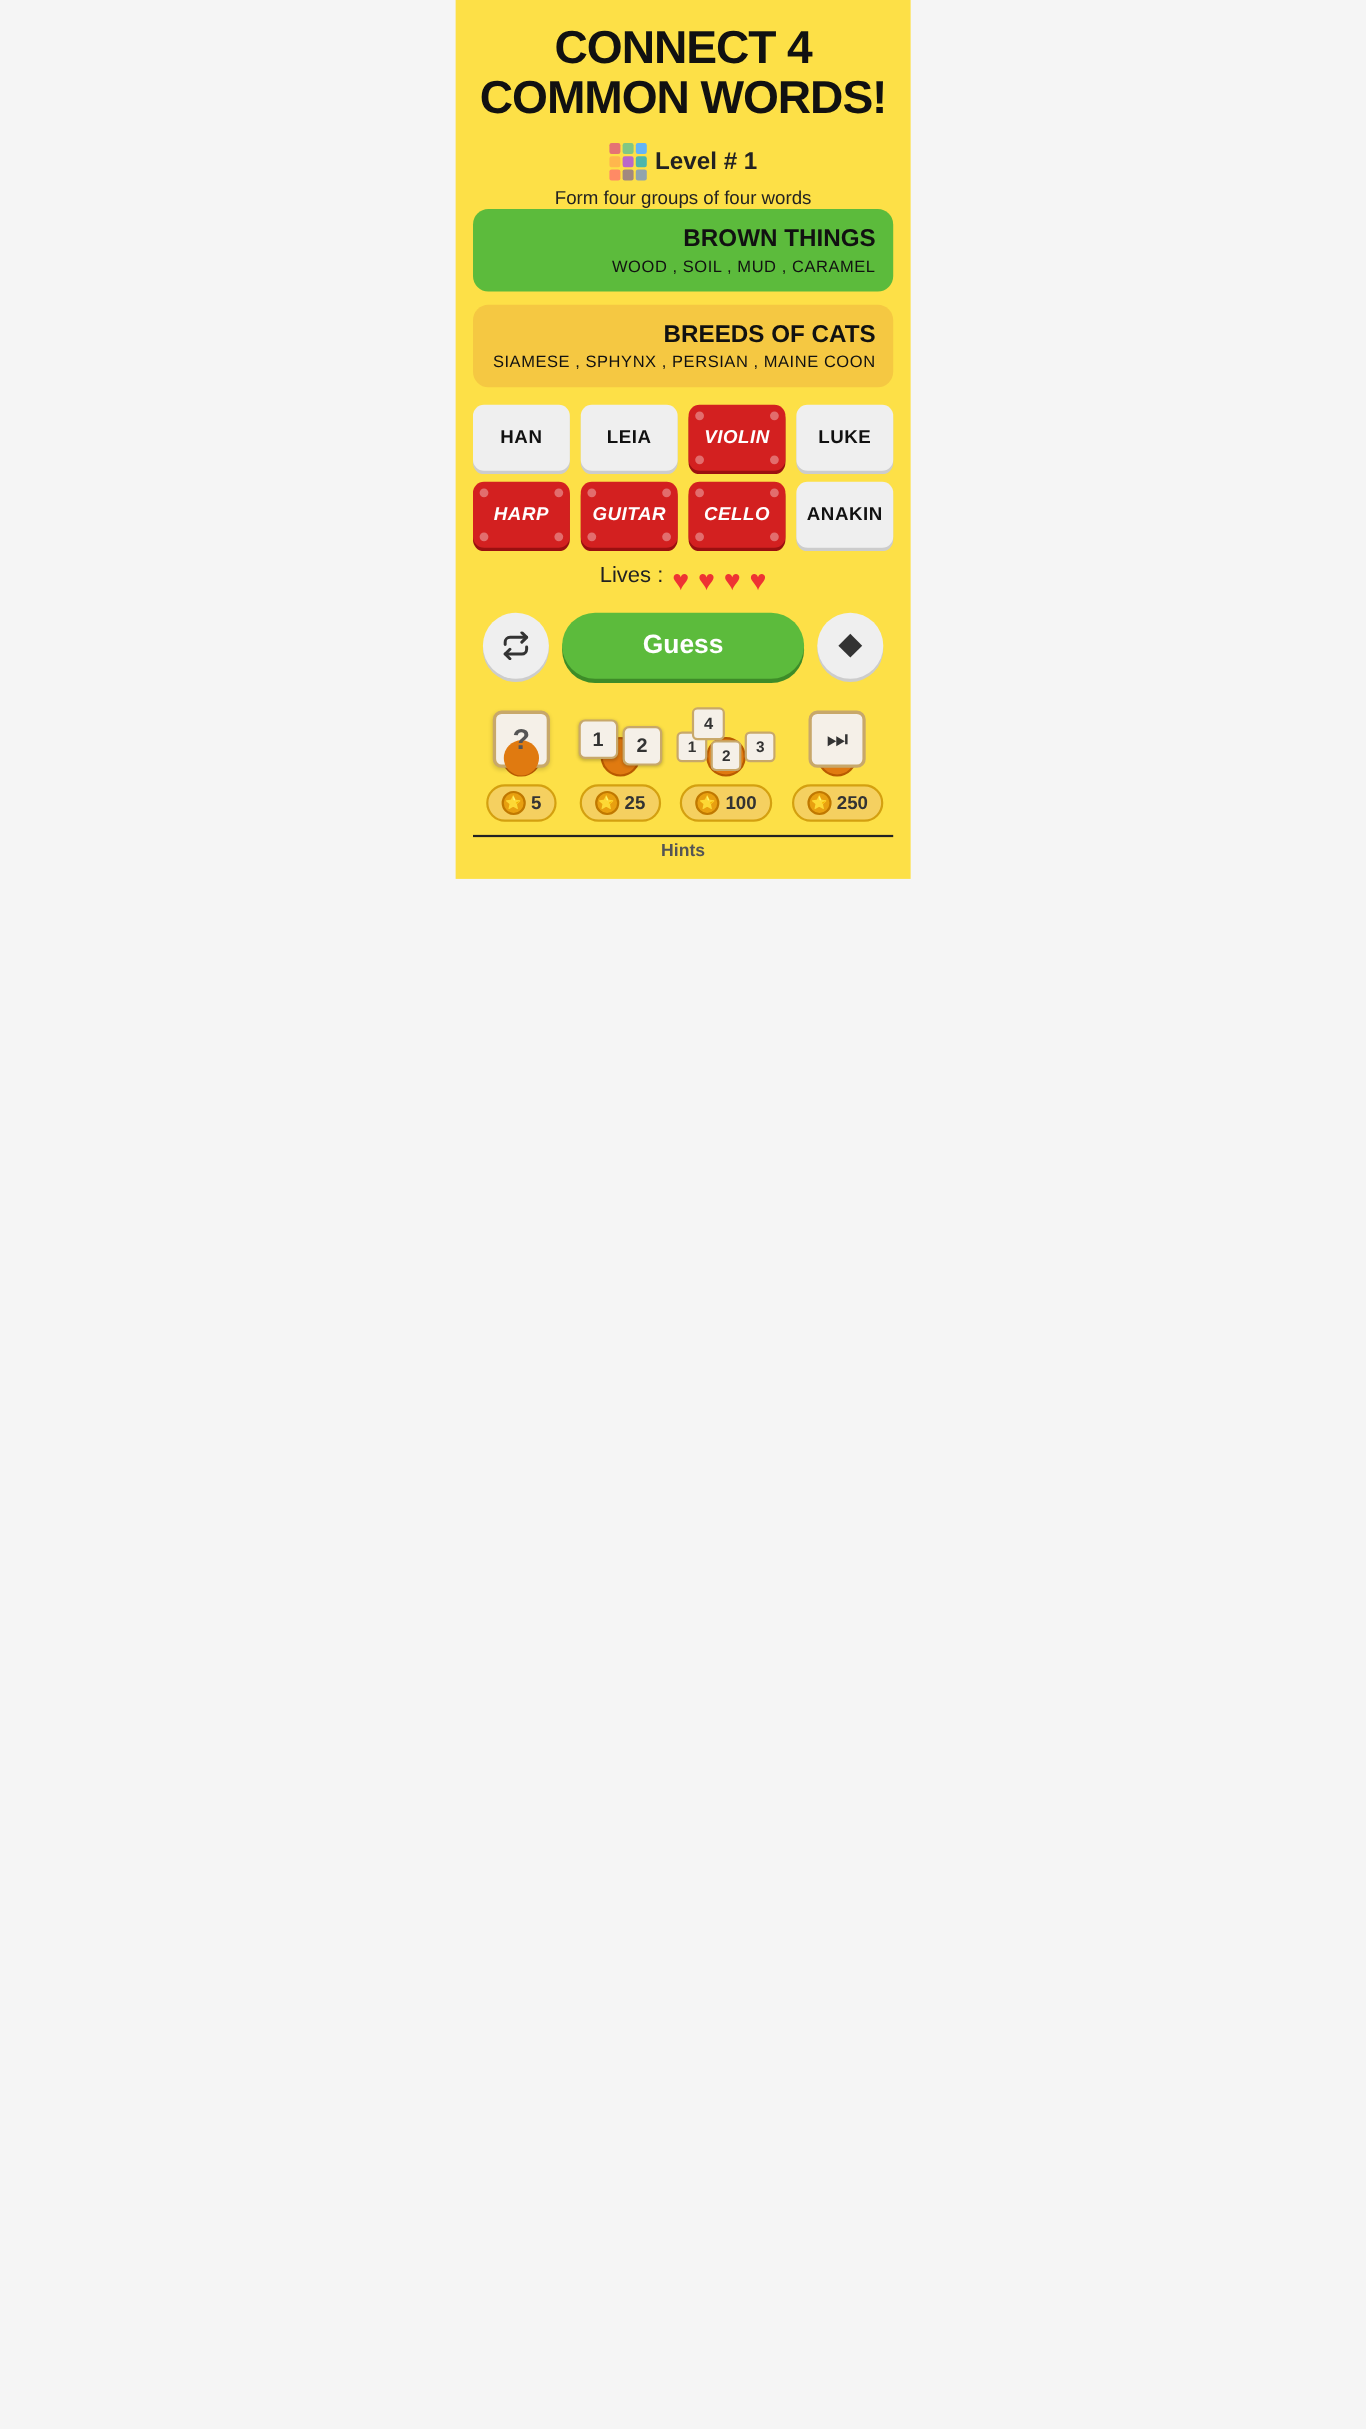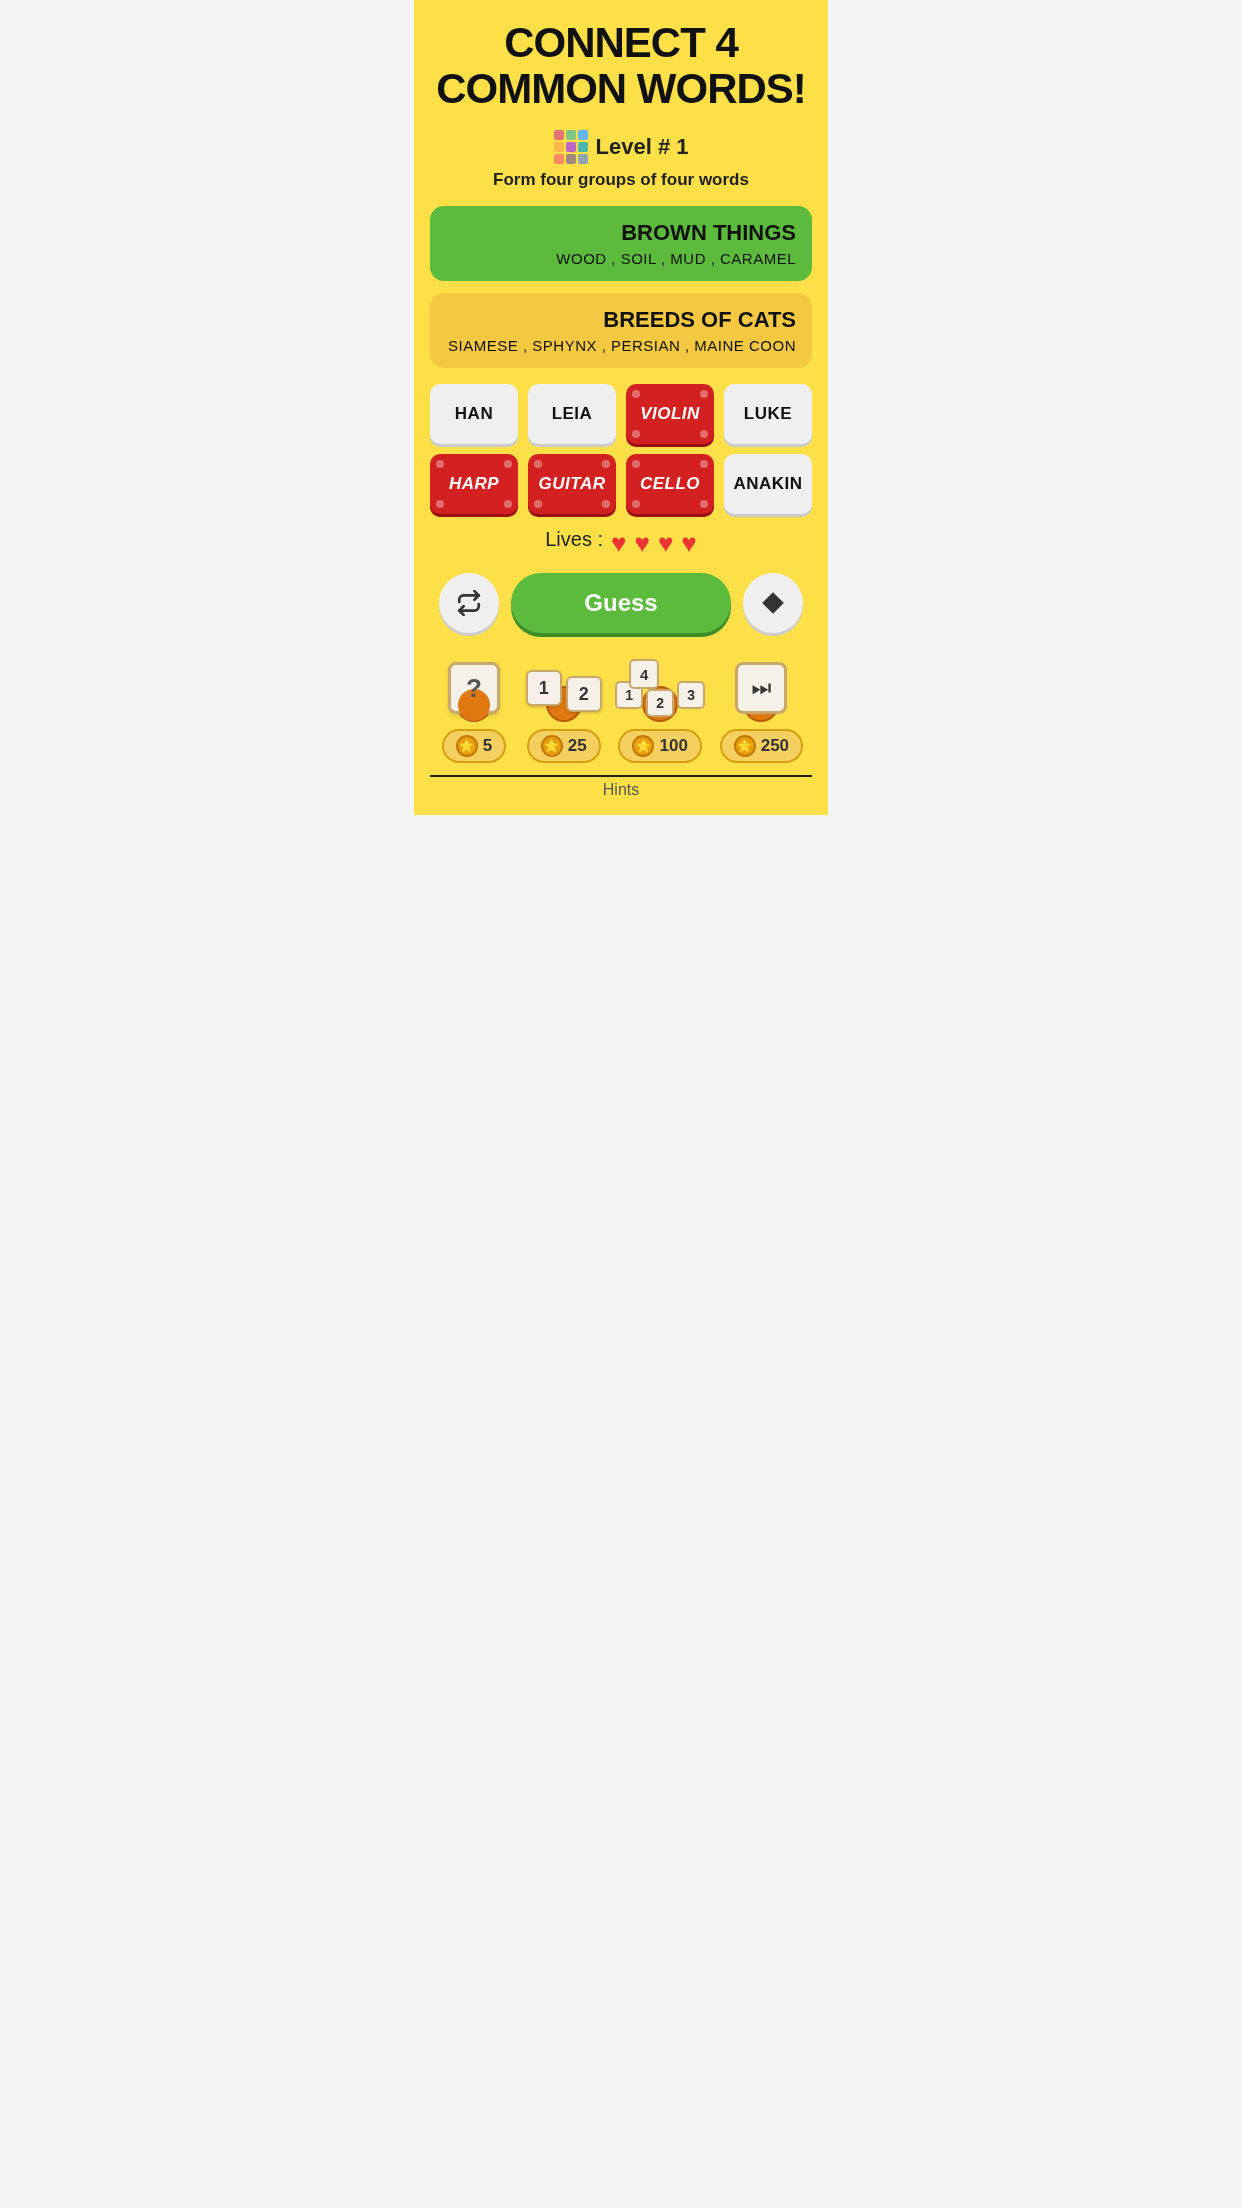--- a/index.html
+++ b/index.html
@@ -44,23 +44,22 @@
       grid-template-rows: repeat(3, 10px);
       gap: 2px;
     }
     .grid-dot {
       width: 10px;
       height: 10px;
       border-radius: 2px;
     }
     .subtitle {
       font-size: 17px;
-      font-weight: 700;
+      font-weight: 400;
       color: #222;
-      margin-bottom: 16px;
       text-align: center;
     }
     .category-card {
       width: 100%;
       border-radius: 14px;
       padding: 14px 16px;
       margin-bottom: 12px;
       text-align: right;
     }
     .category-card.green {
@@ -244,21 +243,21 @@
       background: #e8a010;
       border-radius: 50%;
       border: 2px solid #c07800;
       display: flex;
       align-items: center;
       justify-content: center;
       font-size: 12px;
     }
     .hints-label {
       font-size: 16px;
-      font-weight: 400;
+      font-weight: 700;
       color: #555;
       margin-top: 4px;
     }
     .hints-divider {
       width: 100%;
       height: 2px;
       background: #222;
       margin-top: 4px;
     }
   </style>

